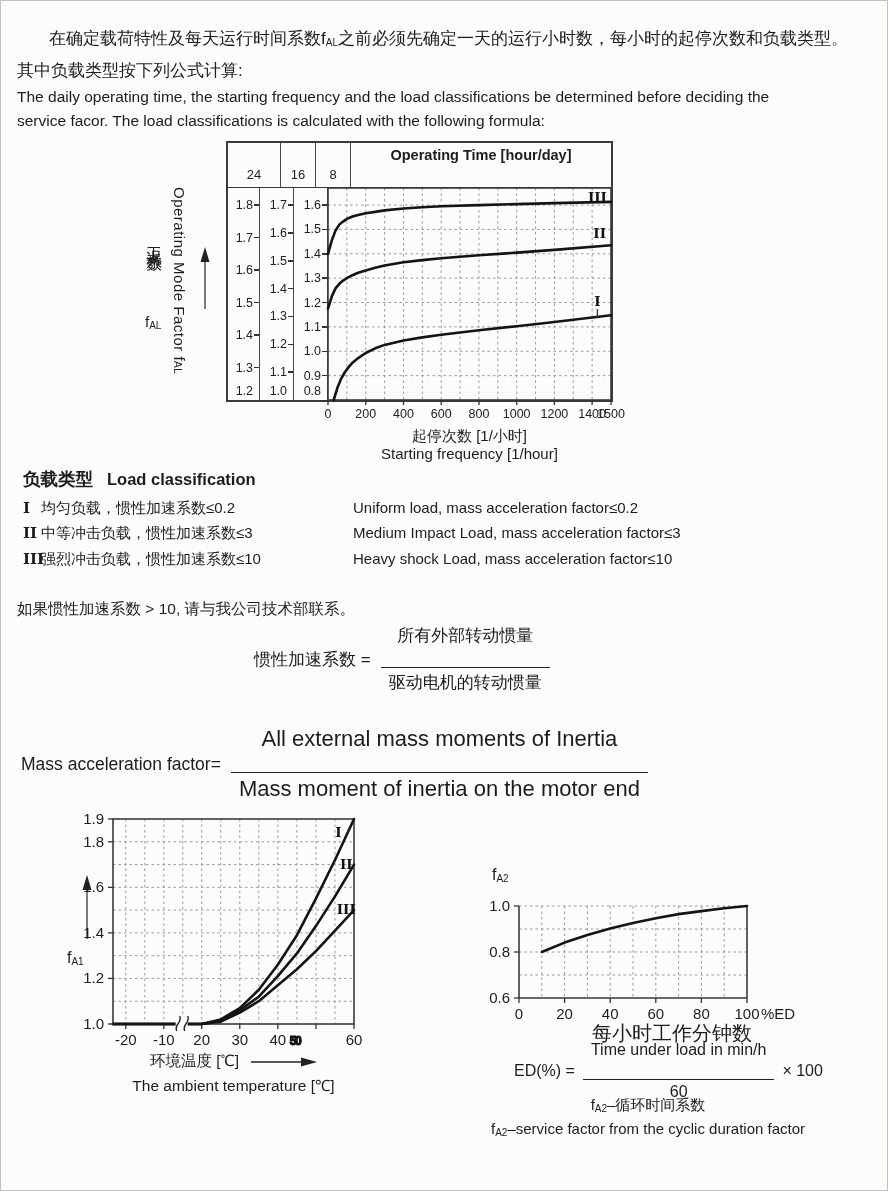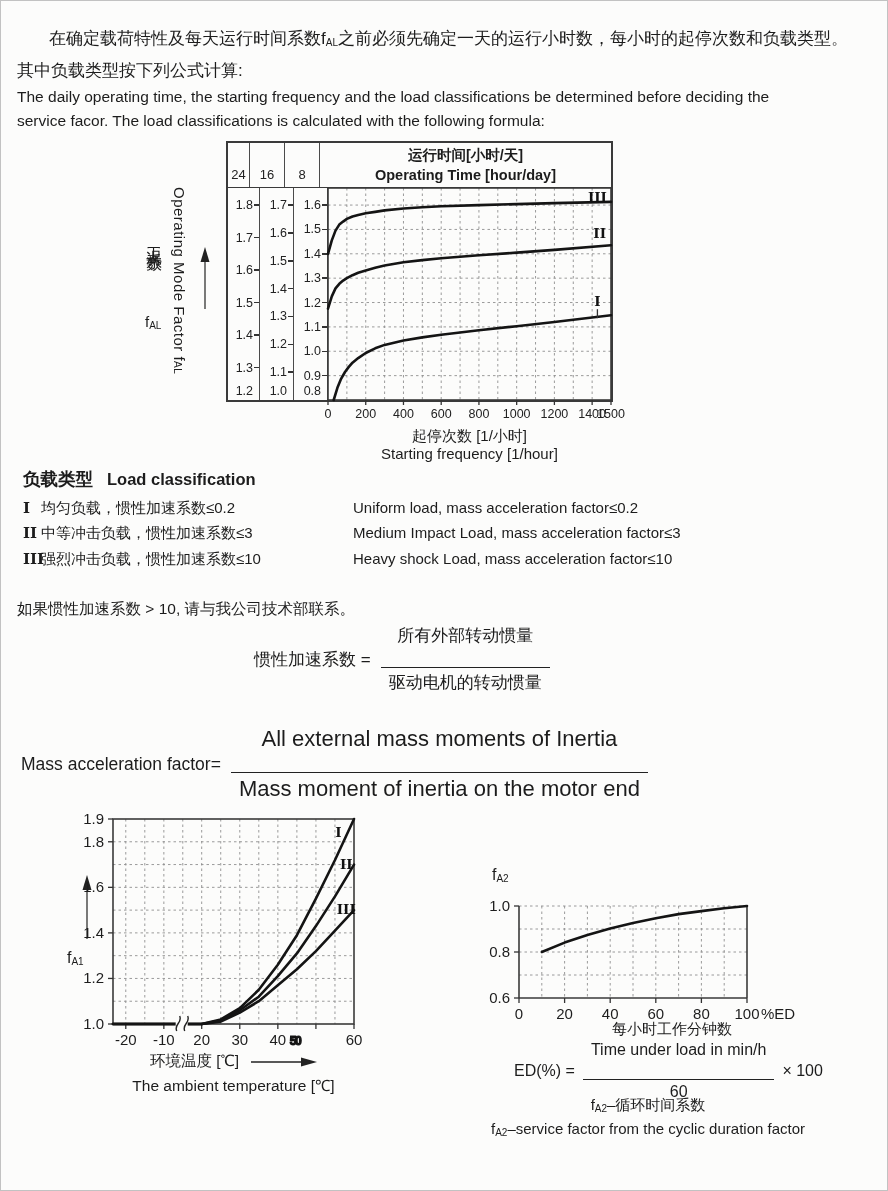--- a/index.html
+++ b/index.html
@@ -18,21 +18,21 @@
            font-size:15.5px;letter-spacing:3px;}
   .fal-f{position:absolute;left:4px;top:126px;font-size:15px;}
   .rot-en{position:absolute;left:30px;top:0px;height:212px;writing-mode:vertical-rl;
           font-size:15px;letter-spacing:0.5px;white-space:nowrap;}
   .rot-en .sub{font-size:10px;}
   .arrow-up{position:absolute;left:58px;top:60px;}
   .c1-table{position:absolute;left:97px;top:0;width:387px;border:2px solid #3a3a3a;box-sizing:border-box;background:#fcfcfb;}
   .c1-head{display:flex;height:44px;border-bottom:1.6px solid #3a3a3a;}
   .c1-hc{box-sizing:border-box;border-right:1.4px solid #4a4a4a;display:flex;align-items:flex-end;
          justify-content:center;padding-bottom:5px;font-size:13px;color:#222;}
-  .c1-hc:nth-child(1){width:22px;}
+  .c1-hc:nth-child(1){width:53px;}
   .c1-hc:nth-child(2){width:35px;}
   .c1-hc:nth-child(3){width:35px;}
   .c1-ht{flex:1;text-align:center;font-weight:bold;font-size:14.5px;line-height:20px;padding-top:2px;}
   .c1-body{display:flex;height:212px;}
   .c1-sc{position:relative;box-sizing:border-box;border-right:1.4px solid #4a4a4a;}
   .c1-sc:nth-child(1){width:33px;}
   .c1-sc:nth-child(2){width:35px;}
   .c1-sc:nth-child(3){width:35px;}
   .c1-plot{position:relative;flex:1;}
   .sclab{position:absolute;right:6px;transform:translateY(-50%);font-size:12.5px;color:#222;}
@@ -74,21 +74,21 @@
   #svg-fa1{position:absolute;left:52px;top:6px;}
   .arrow-up2{position:absolute;left:20px;top:62px;}
   .fa1-sym{position:absolute;left:6px;top:136px;font-size:16px;}
   .fa1-xcap{position:absolute;left:52px;top:238px;width:241px;display:flex;justify-content:center;
             align-items:center;gap:12px;font-size:15.5px;}
   .fa1-xcap-en{position:absolute;left:0;top:261px;width:345px;text-align:center;font-size:15.5px;}
   
   .fa2{position:absolute;left:455px;top:845px;width:420px;height:250px;}
   #svg-fa2{position:absolute;left:63px;top:60px;}
   .fa2-sym{position:absolute;left:36px;top:20px;font-size:16px;}
-  .fa2-above{position:absolute;left:116px;top:174px;width:200px;text-align:center;font-size:15px;}
+  .fa2-above{position:absolute;left:116px;top:174px;width:200px;text-align:center;font-size:20px;}
   .fa2-form{position:absolute;left:58px;top:194px;display:flex;align-items:center;font-size:16px;}
   .fa2-form .frac{margin-left:8px;margin-right:8px;}
   
   .capb{position:absolute;text-align:center;font-size:15px;line-height:20px;}
   .cap-fa1{left:55px;top:1094px;width:390px;}
   .cap-fa2{left:438px;top:1094px;width:418px;}
   .pagenum{position:absolute;left:28px;top:1213px;font-size:16px;}
 </style>
 </head>
 <body>
@@ -113,21 +113,20 @@
           <line x1="6" y1="13" x2="6" y2="62" stroke="#222" stroke-width="1.2"></line>
           <polygon points="6,0 10.5,15 1.5,15" fill="#222"></polygon>
         </svg>
     </div>
     <div class="c1-table">
       <div class="c1-head">
         <div class="c1-hc">24</div>
         <div class="c1-hc">16</div>
         <div class="c1-hc">8</div>
         <div class="c1-ht">
-          <div>运行时间[小时/天]</div>
           <div>Operating Time [hour/day]</div>
         </div>
       </div>
       <div class="c1-body">
         <div class="c1-sc" id="sc0">
             <span class="sclab" style="top: 17.0575px;">1.8</span>
             <i class="sctick" style="top: 16.3075px;"></i>
             <span class="sclab" style="top: 49.5479px;">1.7</span>
             <i class="sctick" style="top: 48.7979px;"></i>
             <span class="sclab" style="top: 82.0383px;">1.6</span>

